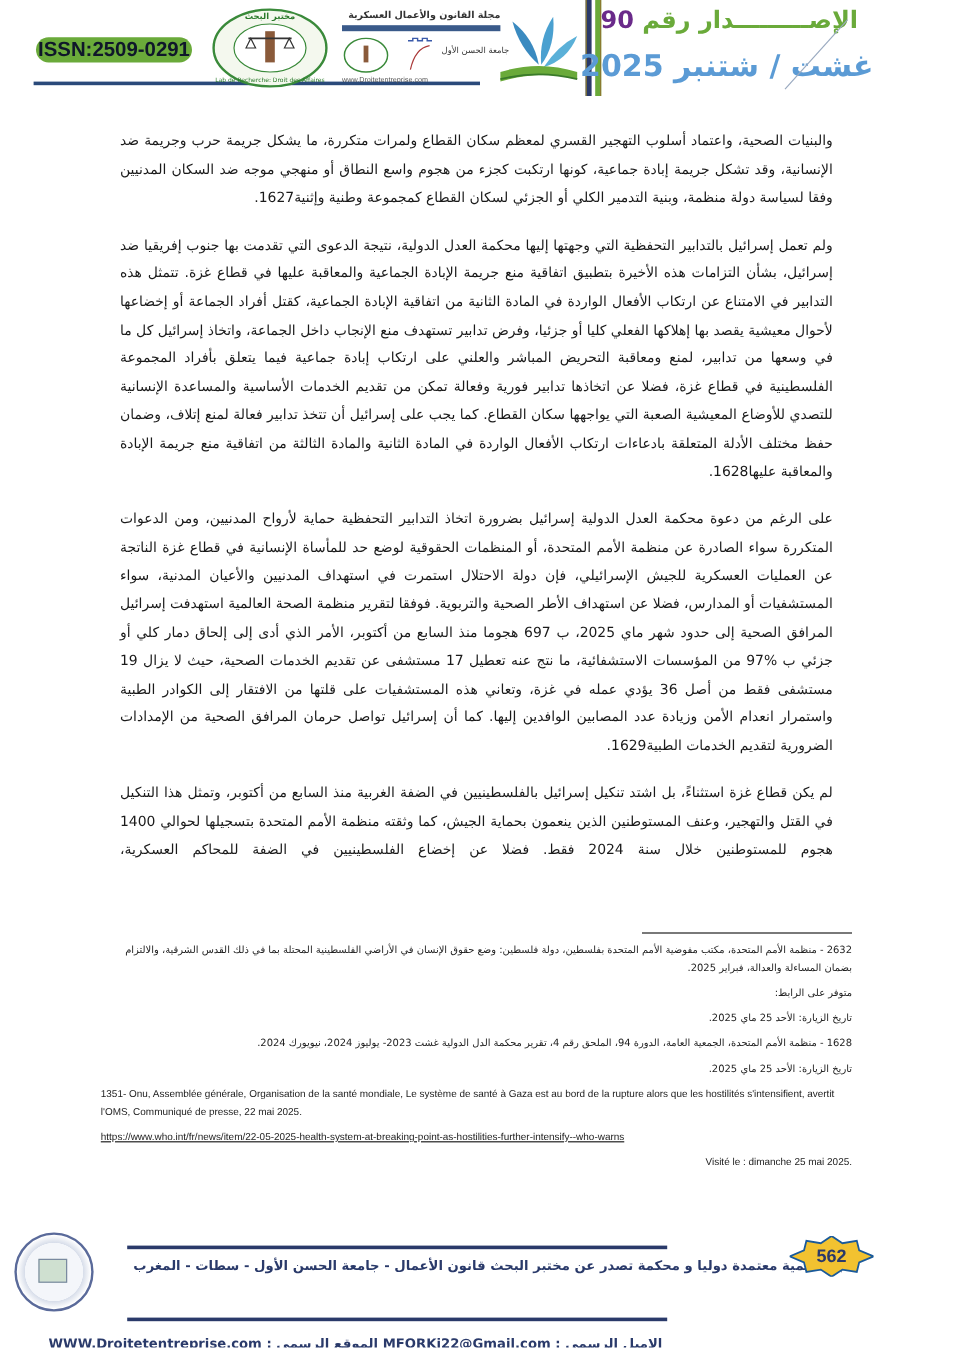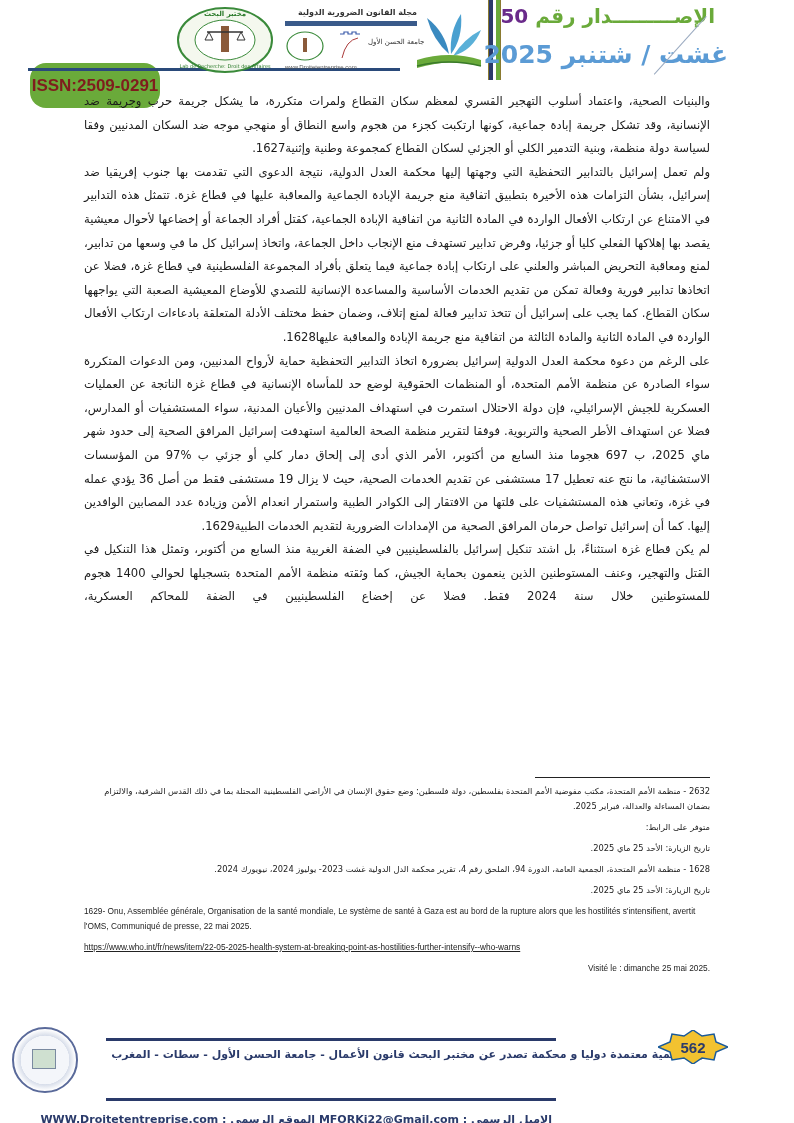--- a/index.html
+++ b/index.html
@@ -1,37 +1,37 @@
 <!DOCTYPE html>
 <html><head>
 <meta charset="utf-8">
 <style>
   html, body { margin: 0; padding: 0; background: #ffffff; }
   body { width: 794px; height: 1123px; position: relative; overflow: hidden; font-family: "DejaVu Sans", sans-serif; color: #1a1a1a; }
 
   
   .header { position: absolute; left: 0; top: 0; width: 794px; height: 90px; }
-  .issn { position: absolute; left: 30px; top: 31px; width: 130px; height: 45px; background: #6aaa3a; border-radius: 16px; color: #7f1d1d; font-family: "Liberation Sans", sans-serif; font-size: 17px; font-weight: bold; display: flex; align-items: center; justify-content: center; margin-top: 32px; }
+  .issn { position: absolute; left: 30px; top: 31px; width: 130px; height: 21px; background: #6aaa3a; border-radius: 16px; color: #0f172a; font-family: "Liberation Sans", sans-serif; font-size: 17px; font-weight: bold; display: flex; align-items: center; justify-content: center; }
   .header-rule { position: absolute; left: 28px; top: 68px; width: 372px; height: 3px; background: #2a4a7a; }
   .logo-lab { position: absolute; left: 175px; top: 6px; width: 100px; height: 68px; }
   .logo-journal { position: absolute; left: 283px; top: 8px; width: 200px; height: 66px; }
   .journal-title { position: absolute; left: 0; top: 0; width: 134px; font-size: 8px; color: #333; text-align: right; direction: rtl; white-space: nowrap; font-weight: bold; }
   .journal-band { position: absolute; left: 2px; top: 13px; width: 132px; height: 5px; background: #3a5a8a; }
   .journal-url { position: absolute; left: 2px; top: 56px; font-size: 6px; color: #555; font-family: "Liberation Sans", sans-serif; }
   .uni-text { position: absolute; left: 85px; top: 30px; font-size: 7px; color: #333; direction: rtl; }
   .vbar1 { position: absolute; left: 488px; top: 0; width: 4px; height: 80px; background: #2a3a6a; border-left: 1px solid #8a7a30; }
   .vbar2 { position: absolute; left: 496px; top: 0; width: 4px; height: 80px; background: #6aaa3a; border-right: 1px solid #8a7a30; }
   .issue-line { position: absolute; left: 515px; top: 4px; width: 200px; direction: rtl; text-align: center; font-family: "DejaVu Sans", sans-serif; font-weight: bold; font-size: 20px; color: #6aaa3a; white-space: nowrap; }
   .issue-num { color: #6a2a8a; }
   .date-line { position: absolute; left: 508px; top: 40px; width: 220px; direction: rtl; text-align: right; font-family: "DejaVu Sans", sans-serif; font-weight: bold; font-size: 25px; color: #5b9bd5; white-space: nowrap; }
   .diag { position: absolute; left: 706px; top: 16px; width: 1px; height: 78px; background: #9aaac0; transform: rotate(42deg); transform-origin: top left; }
 
   
   .content { position: absolute; left: 84px; top: 90px; width: 626px; direction: rtl; text-align: justify; font-family: "DejaVu Sans", sans-serif; font-size: 11.6px; line-height: 23.6px; color: #1a1a1a; }
-  .content p { margin: 0; text-align-last: right; }
+  .content p { margin: 16px; text-align-last: right; }
 
   
   .fn-rule { position: absolute; left: 535px; top: 777px; width: 175px; height: 1px; background: #222; }
   .footnotes { position: absolute; left: 84px; top: 784px; width: 626px; font-size: 8.3px; color: #222; }
   .fn-line { direction: rtl; text-align: right; line-height: 15px; margin-bottom: 6px; white-space: nowrap; }
   .fn-line.wrap { white-space: normal; }
   .fn-ltr { direction: ltr; text-align: left; line-height: 15px; margin-bottom: 6px; font-family: "Liberation Sans", sans-serif; font-size: 8.3px; }
   .fn-ltr-right { direction: ltr; text-align: right; line-height: 15px; margin-bottom: 6px; font-family: "Liberation Sans", sans-serif; font-size: 8.3px; }
   .link { text-decoration: underline; color: #222; cursor: pointer; }
 
@@ -57,21 +57,21 @@
     <ellipse cx="50" cy="34" rx="30" ry="20" fill="#ffffff" stroke="#3a8a3a" stroke-width="1"></ellipse>
     <rect x="46" y="20" width="8" height="26" fill="#8a5a3a"></rect>
     <line x1="32" y1="26" x2="68" y2="26" stroke="#333" stroke-width="1.5"></line>
     <path d="M30 34 L34 26 L38 34 Z" fill="none" stroke="#333"></path>
     <path d="M62 34 L66 26 L70 34 Z" fill="none" stroke="#333"></path>
     <text x="50" y="10" font-size="7" text-anchor="middle" fill="#2a7a2a" font-weight="bold">مختبر البحث</text>
     <text x="50" y="62" font-size="5" text-anchor="middle" fill="#2a7a2a">Lab de Recherche: Droit des Affaires</text>
   </svg>
 
   <div class="logo-journal">
-    <div class="journal-title">مجلة القانون الضرورية الدولية</div>
+    <div class="journal-title">مجلة القانون والأعمال العسكرية</div>
     <div class="journal-band"></div>
     <svg style="position:absolute;left:2px;top:22px;width:40px;height:32px" viewBox="0 0 40 32">
       <ellipse cx="20" cy="16" rx="18" ry="14" fill="#fff" stroke="#3a8a3a" stroke-width="1.2"></ellipse>
       <rect x="18" y="8" width="4" height="14" fill="#8a5a3a"></rect>
     </svg>
     <svg style="position:absolute;left:55px;top:22px;width:24px;height:30px" viewBox="0 0 24 30">
       <path d="M2 4 H6 V2 H10 V4 H14 V2 H18 V4 H22" fill="none" stroke="#3a5aaa" stroke-width="1.2"></path>
       <path d="M4 28 Q8 10 20 8" fill="none" stroke="#aa3a3a" stroke-width="1"></path>
     </svg>
     <div class="uni-text">جامعة الحسن الأول</div>
@@ -83,41 +83,41 @@
       <path d="M4 50 Q36 40 68 50 L68 56 Q36 48 4 58 Z" fill="#6aaa3a"></path>
       <path d="M4 56 Q36 48 68 56" fill="none" stroke="#3a7a2a" stroke-width="1.5"></path>
     </svg>
   </div>
 
   <div class="vbar1"></div>
   <div class="vbar2"></div>
 
   <div class="issue-line">
     <span>الإصـــــــــدار رقم</span>
-    <span class="issue-num">50</span>
+    <span class="issue-num">90</span>
   </div>
   <div class="date-line">غشت / شتنبر 2025</div>
   <div class="diag"></div>
 </div>
 
 <div class="content">
   <p>والبنيات الصحية، واعتماد أسلوب التهجير القسري لمعظم سكان القطاع ولمرات متكررة، ما يشكل جريمة حرب وجريمة ضد الإنسانية، وقد تشكل جريمة إبادة جماعية، كونها ارتكبت كجزء من هجوم واسع النطاق أو منهجي موجه ضد السكان المدنيين وفقا لسياسة دولة منظمة، وبنية التدمير الكلي أو الجزئي لسكان القطاع كمجموعة وطنية وإثنية1627.</p>
   <p>ولم تعمل إسرائيل بالتدابير التحفظية التي وجهتها إليها محكمة العدل الدولية، نتيجة الدعوى التي تقدمت بها جنوب إفريقيا ضد إسرائيل، بشأن التزامات هذه الأخيرة بتطبيق اتفاقية منع جريمة الإبادة الجماعية والمعاقبة عليها في قطاع غزة. تتمثل هذه التدابير في الامتناع عن ارتكاب الأفعال الواردة في المادة الثانية من اتفاقية الإبادة الجماعية، كقتل أفراد الجماعة أو إخضاعها لأحوال معيشية يقصد بها إهلاكها الفعلي كليا أو جزئيا، وفرض تدابير تستهدف منع الإنجاب داخل الجماعة، واتخاذ إسرائيل كل ما في وسعها من تدابير، لمنع ومعاقبة التحريض المباشر والعلني على ارتكاب إبادة جماعية فيما يتعلق بأفراد المجموعة الفلسطينية في قطاع غزة، فضلا عن اتخاذها تدابير فورية وفعالة تمكن من تقديم الخدمات الأساسية والمساعدة الإنسانية للتصدي للأوضاع المعيشية الصعبة التي يواجهها سكان القطاع. كما يجب على إسرائيل أن تتخذ تدابير فعالة لمنع إتلاف، وضمان حفظ مختلف الأدلة المتعلقة بادعاءات ارتكاب الأفعال الواردة في المادة الثانية والمادة الثالثة من اتفاقية منع جريمة الإبادة والمعاقبة عليها1628.</p>
   <p>على الرغم من دعوة محكمة العدل الدولية إسرائيل بضرورة اتخاذ التدابير التحفظية حماية لأرواح المدنيين، ومن الدعوات المتكررة سواء الصادرة عن منظمة الأمم المتحدة، أو المنظمات الحقوقية لوضع حد للمأساة الإنسانية في قطاع غزة الناتجة عن العمليات العسكرية للجيش الإسرائيلي، فإن دولة الاحتلال استمرت في استهداف المدنيين والأعيان المدنية، سواء المستشفيات أو المدارس، فضلا عن استهداف الأطر الصحية والتربوية. فوفقا لتقرير منظمة الصحة العالمية استهدفت إسرائيل المرافق الصحية إلى حدود شهر ماي 2025، ب 697 هجوما منذ السابع من أكتوبر، الأمر الذي أدى إلى إلحاق دمار كلي أو جزئي ب %97 من المؤسسات الاستشفائية، ما نتج عنه تعطيل 17 مستشفى عن تقديم الخدمات الصحية، حيث لا يزال 19 مستشفى فقط من أصل 36 يؤدي عمله في غزة، وتعاني هذه المستشفيات على قلتها من الافتقار إلى الكوادر الطبية واستمرار انعدام الأمن وزيادة عدد المصابين الوافدين إليها. كما أن إسرائيل تواصل حرمان المرافق الصحية من الإمدادات الضرورية لتقديم الخدمات الطبية1629.</p>
   <p style="text-align-last: justify;">لم يكن قطاع غزة استثناءً، بل اشتد تنكيل إسرائيل بالفلسطينيين في الضفة الغربية منذ السابع من أكتوبر، وتمثل هذا التنكيل في القتل والتهجير، وعنف المستوطنين الذين ينعمون بحماية الجيش، كما وثقته منظمة الأمم المتحدة بتسجيلها لحوالي 1400 هجوم للمستوطنين خلال سنة 2024 فقط. فضلا عن إخضاع الفلسطينيين في الضفة للمحاكم العسكرية،</p>
 </div>
 
 <div class="fn-rule"></div>
 <div class="footnotes">
   <div class="fn-line wrap">2632 - منظمة الأمم المتحدة، مكتب مفوضية الأمم المتحدة بفلسطين، دولة فلسطين: وضع حقوق الإنسان في الأراضي الفلسطينية المحتلة بما في ذلك القدس الشرقية، والالتزام بضمان المساءلة والعدالة، فبراير 2025.</div>
   <div class="fn-line">متوفر على الرابط:</div>
   <div class="fn-line">تاريخ الزيارة: الأحد 25 ماي 2025.</div>
   <div class="fn-line">1628 - منظمة الأمم المتحدة، الجمعية العامة، الدورة 94، الملحق رقم 4، تقرير محكمة الدل الدولية غشت 2023- يوليوز 2024، نيويورك 2024.</div>
   <div class="fn-line">تاريخ الزيارة: الأحد 25 ماي 2025.</div>
-  <div class="fn-ltr">1629- Onu, Assemblée générale, Organisation de la santé mondiale, Le système de santé à Gaza est au bord de la rupture alors que les hostilités s'intensifient, avertit l'OMS, Communiqué de presse, 22 mai 2025.</div>
+  <div class="fn-ltr">1351- Onu, Assemblée générale, Organisation de la santé mondiale, Le système de santé à Gaza est au bord de la rupture alors que les hostilités s'intensifient, avertit l'OMS, Communiqué de presse, 22 mai 2025.</div>
   <div class="fn-ltr">
     <span class="link">https://www.who.int/fr/news/item/22-05-2025-health-system-at-breaking-point-as-hostilities-further-intensify--who-warns</span>
   </div>
   <div class="fn-ltr-right">Visité le : dimanche 25 mai 2025.</div>
 </div>
 
 <div class="stamp">
   <div class="stamp-inner"></div>
 </div>
 <div class="ft-rule-top"></div>

